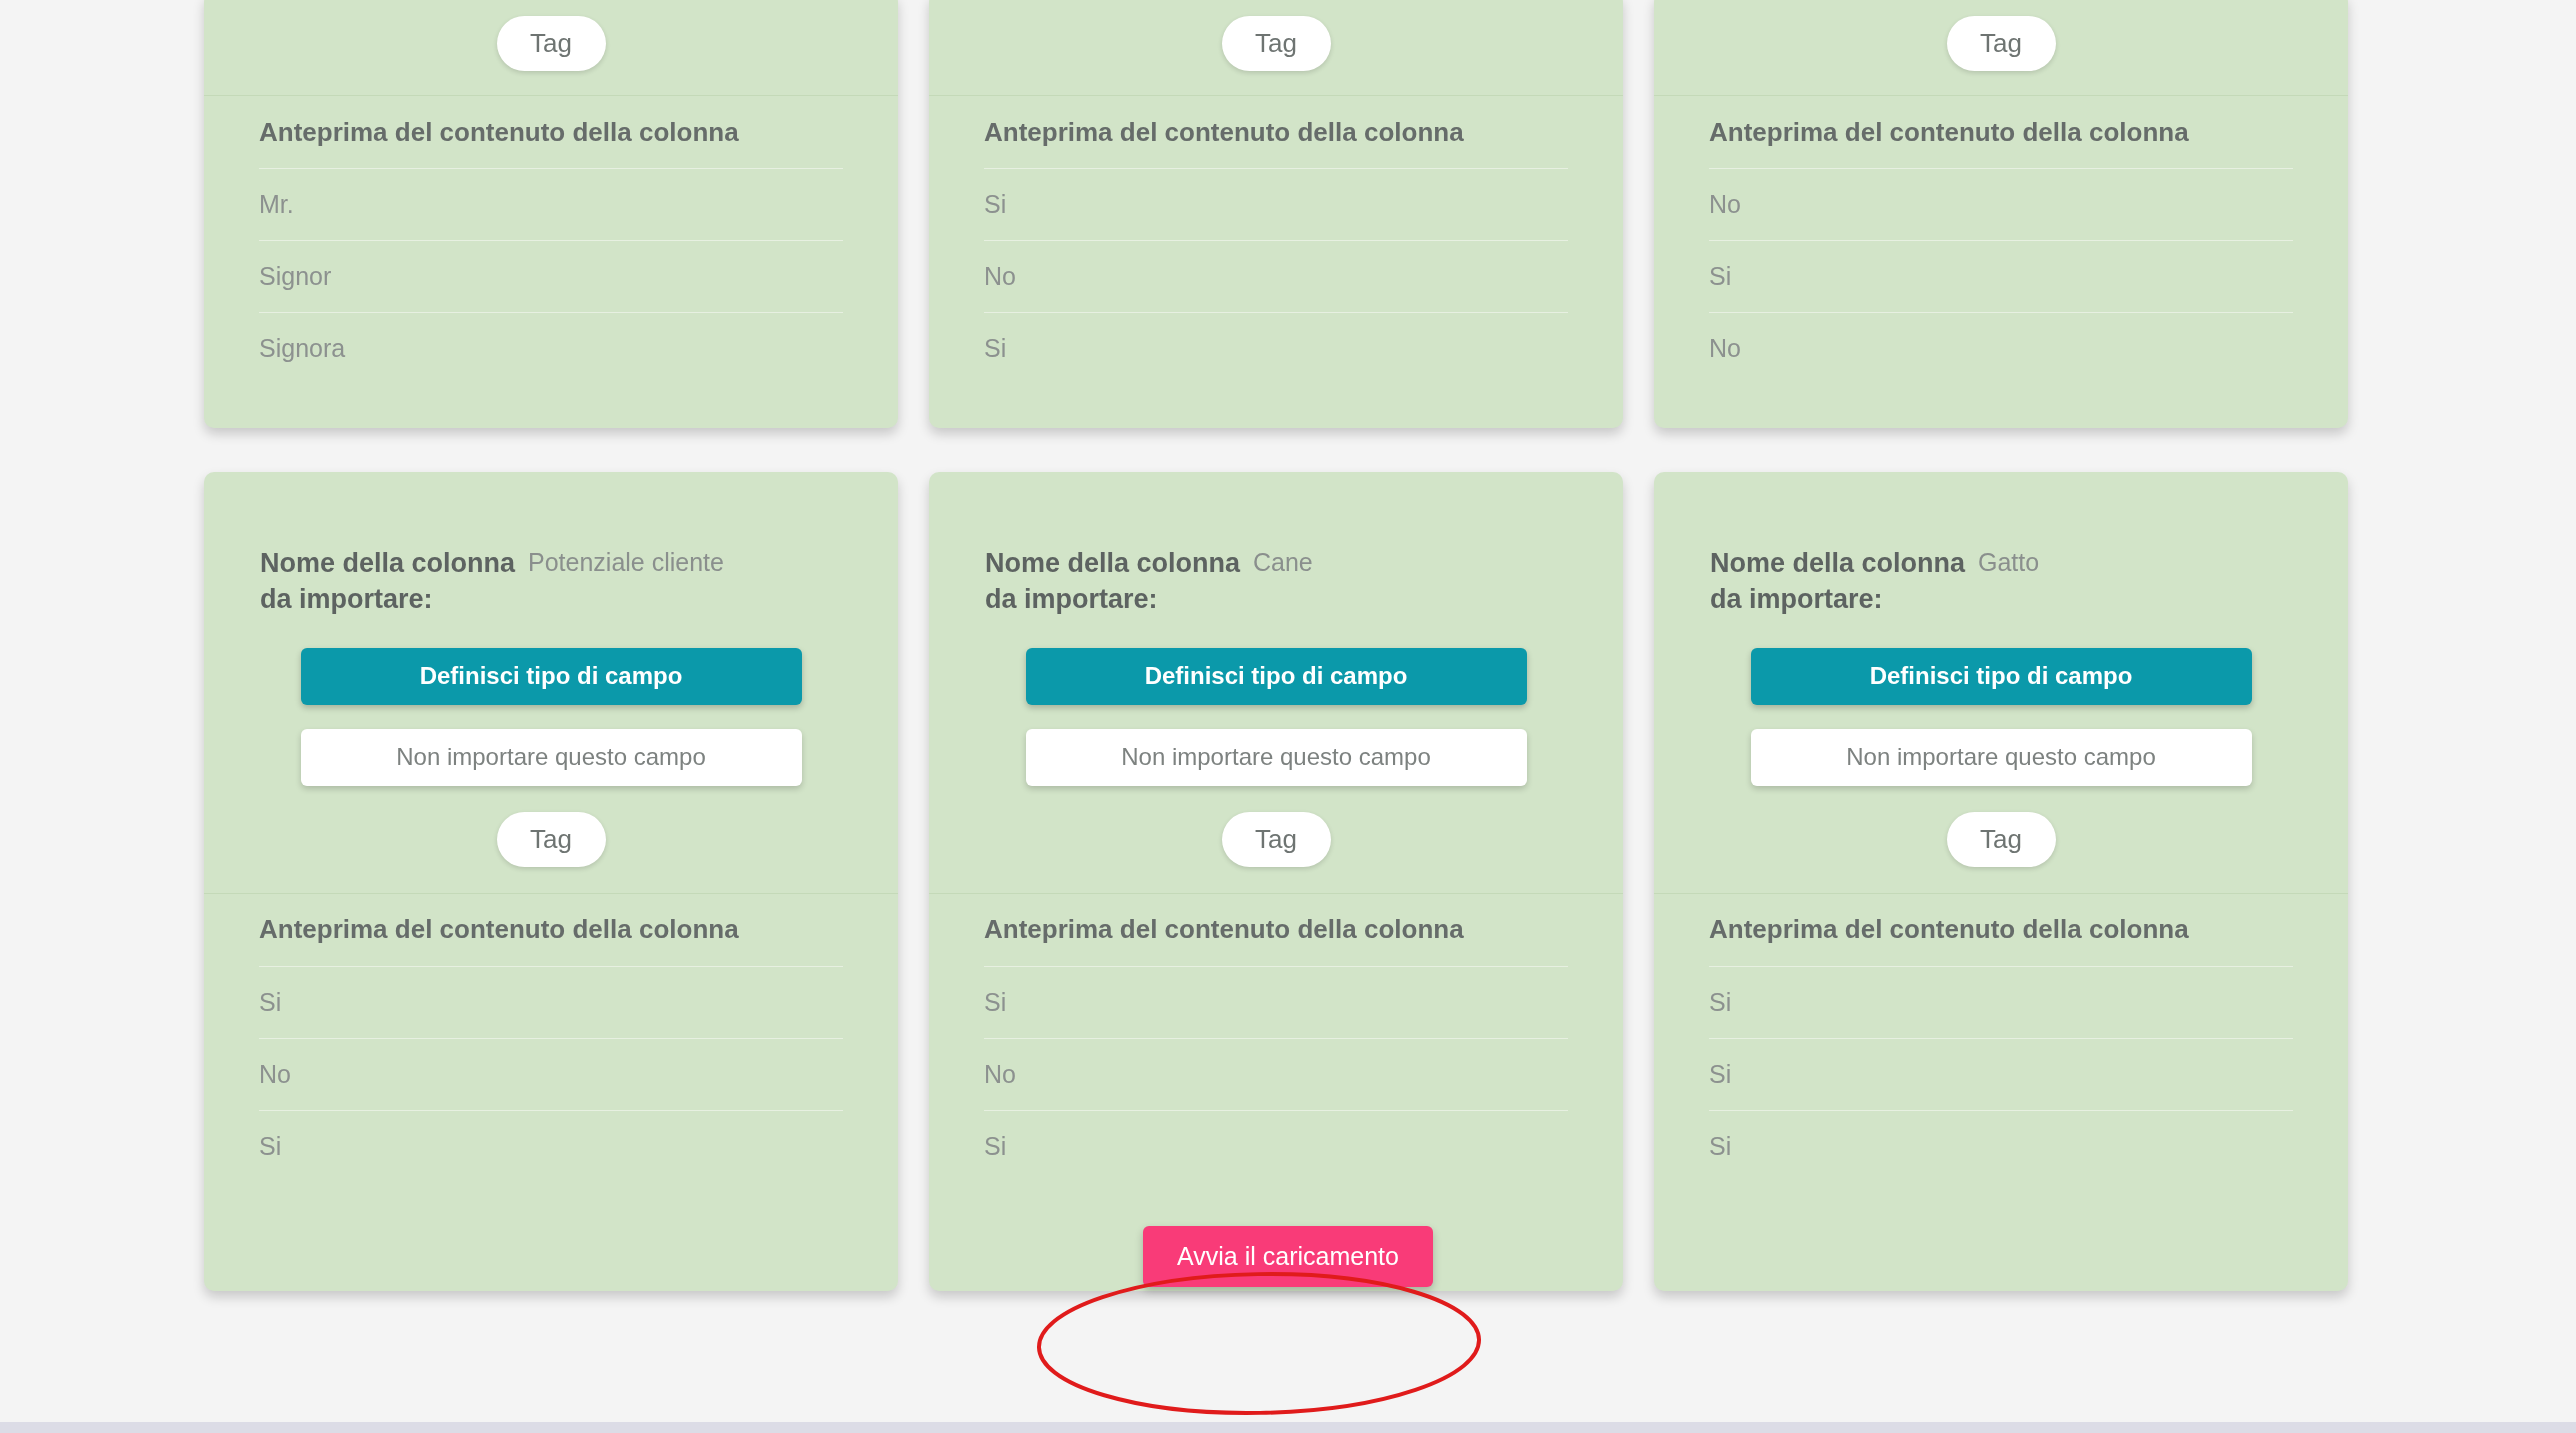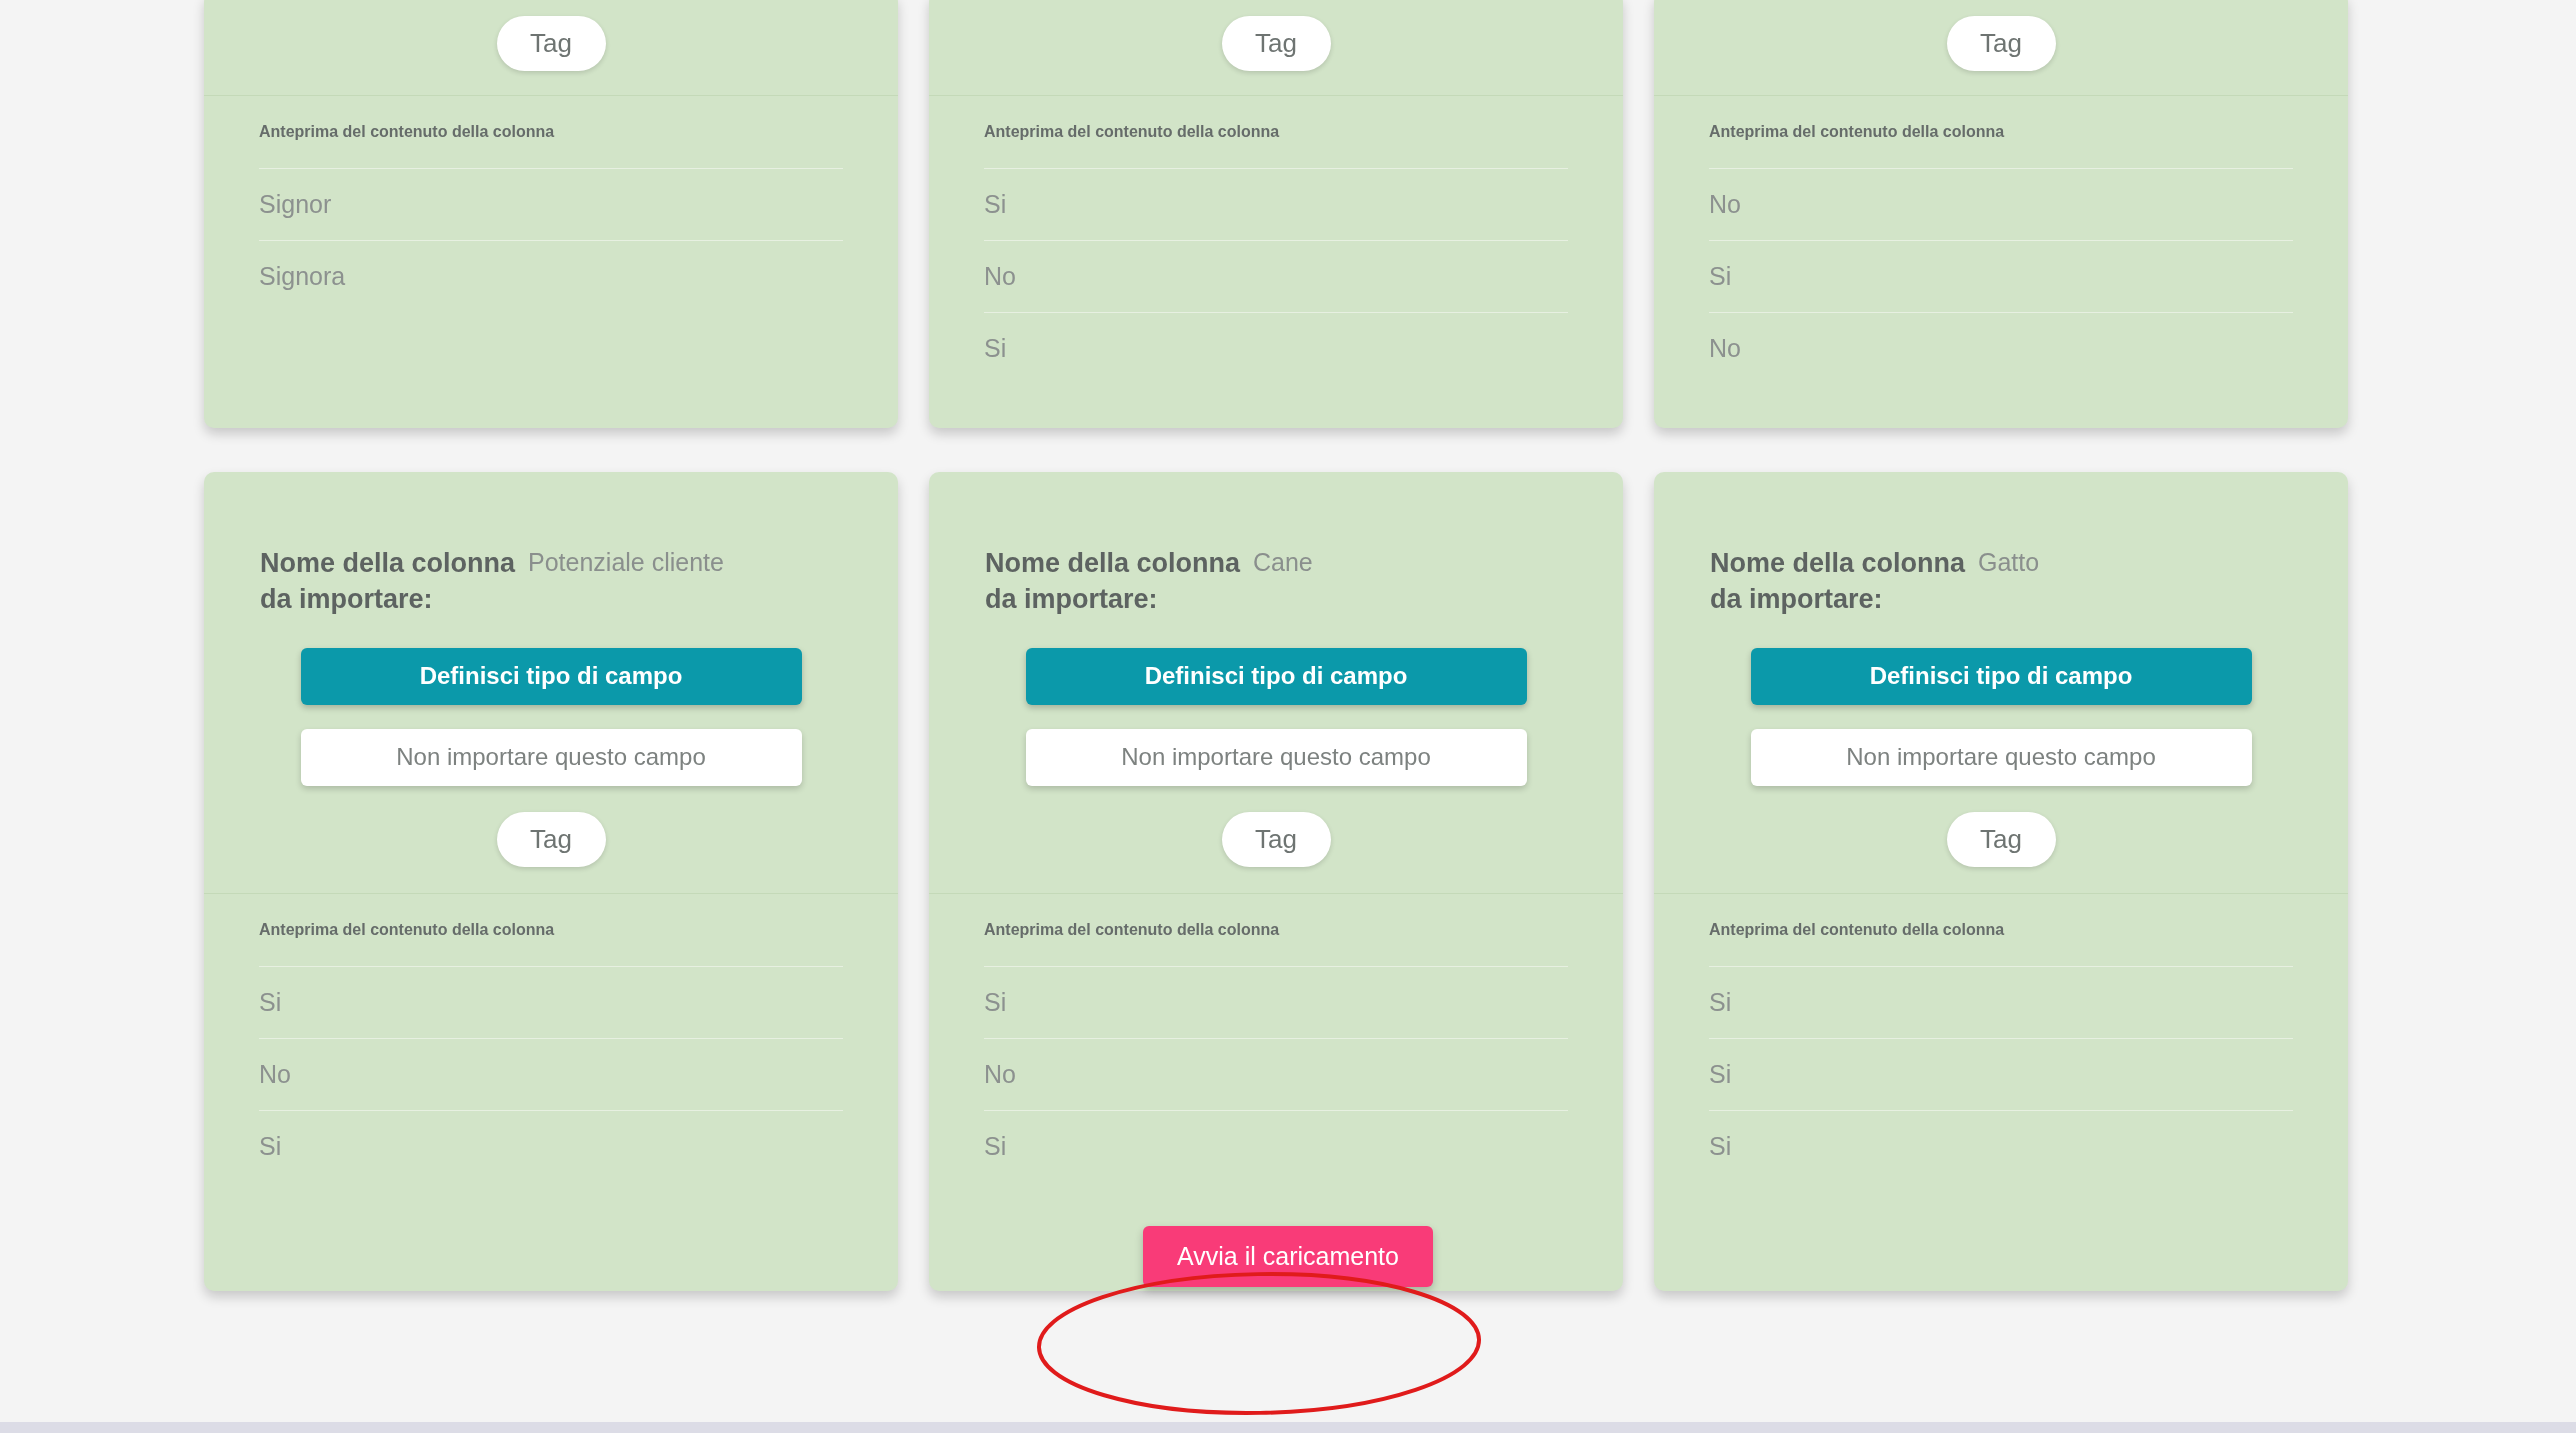--- a/index.html
+++ b/index.html
@@ -120,21 +120,21 @@
     box-shadow: 0 2px 5px rgba(0,0,0,0.14);
     cursor: pointer;
   }
 
   
   .preview {
     border-top: 1px solid #c4d9b8;
     padding: 0 55px;
   }
   .preview-head {
-    font-size: 16px;
+    font-size: 26px;
     font-weight: bold;
     color: #666c6a;
     height: 72px;
     display: flex;
     align-items: center;
   }
   .preview-row {
     border-top: 1px solid #e7f0e1;
     height: 72px;
     display: flex;
@@ -191,20 +191,21 @@
 <div id="page">
 
   <div class="grid">
 
     <div class="card row-top">
       <div class="tag-area">
         <div class="tag-pill">Tag</div>
       </div>
       <div class="preview">
         <div class="preview-head">Anteprima del contenuto della colonna</div>
+        <div class="preview-row">Mr.</div>
         <div class="preview-row">Signor</div>
         <div class="preview-row">Signora</div>
       </div>
     </div>
 
     <div class="card row-top">
       <div class="tag-area">
         <div class="tag-pill">Tag</div>
       </div>
       <div class="preview">

